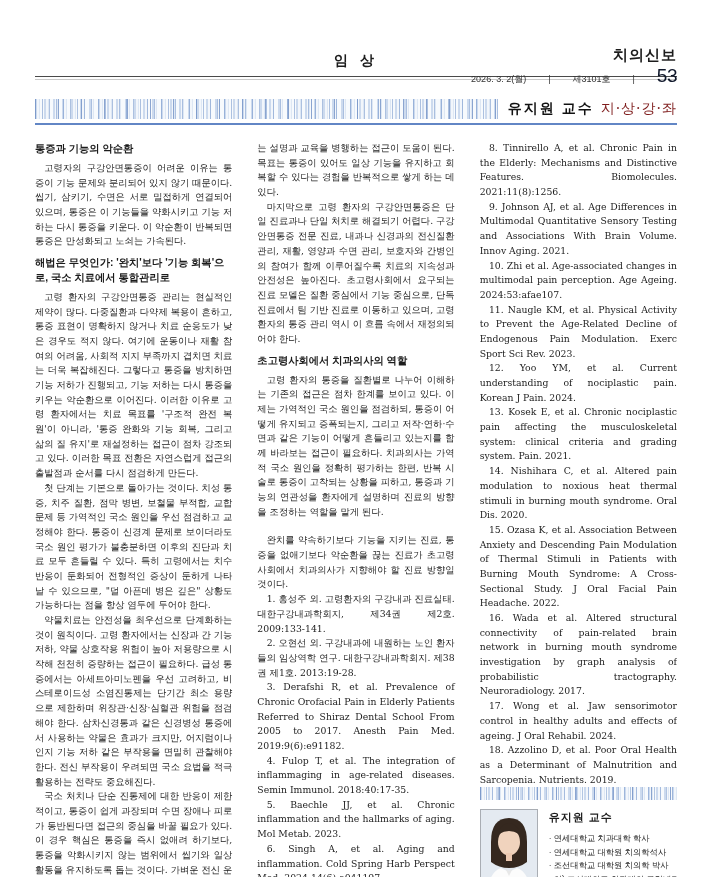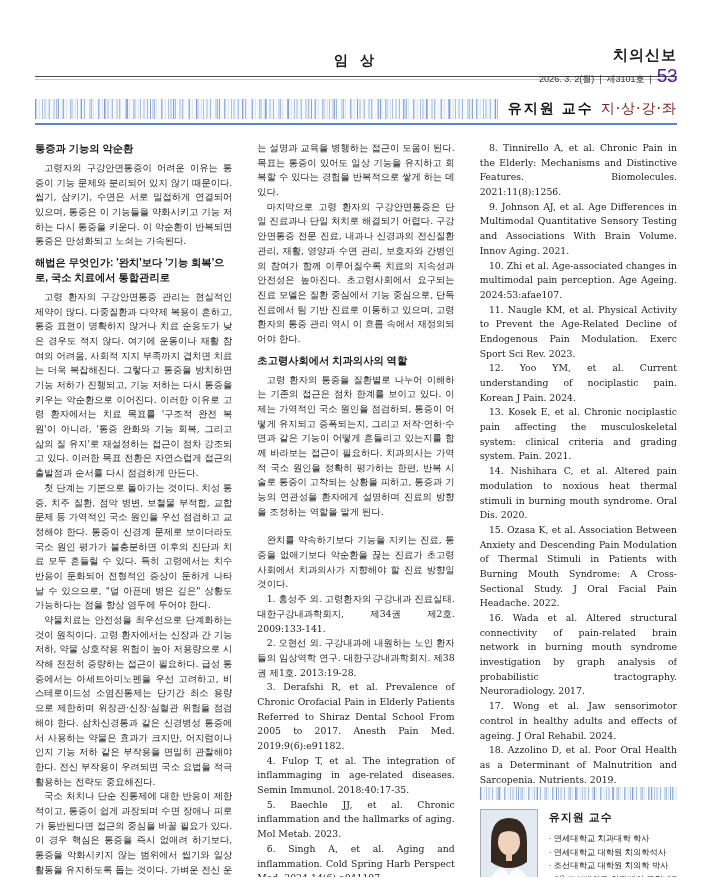--- a/index.html
+++ b/index.html
@@ -6,23 +6,23 @@
   .page {
     position:relative; width:707px; height:894px; background:#ffffff;
     font-family:"DejaVu Serif", serif; color:#1c1c1c; overflow:hidden;
     box-sizing:border-box; padding:46px 30px 0 35px;
   }
   
   .header { position:relative; display:flex; align-items:flex-end; height:26px;flex-direction:column; }
   .masthead { font-family:"Liberation Sans", sans-serif; font-weight:bold; font-size:15px; letter-spacing:1px; }
   .section-title { position:absolute; left:50%; transform:translateX(-50%); bottom:2px;
     font-family:"Liberation Sans", sans-serif; font-weight:bold; font-size:14px; letter-spacing:4px; }
-  .issue-block { margin-left:auto; display:flex; align-items:baseline; gap:5px;
+  .issue-block { margin-left:auto; display:flex; align-items:baseline; gap:22px;
     font-family:"Liberation Sans", sans-serif; font-size:9px; color:#333; }
-  .issue-block .pagenum { font-size:19px; font-weight:normal; color:#4c1d95; letter-spacing:-0.5px; }
+  .issue-block .pagenum { font-size:19px; font-weight:normal; color:#0f172a; letter-spacing:-0.5px; }
   .header-rule1 { height:1px; background:#4a4a4a; margin-top:4px; }
   .header-rule2 { height:1px; background:#c9c9c9; margin-top:2px; }
   
   .series-strip { margin-top:18px; display:flex; align-items:center; height:22px; }
   .barcode {
     flex:1; height:20px; margin-right:10px;
     background-image:
       repeating-linear-gradient(90deg, rgba(120,150,200,0.85) 0 1px, transparent 1px 23px),
       repeating-linear-gradient(90deg, rgba(110,145,200,0.55) 0 1px, transparent 1px 7px),
       repeating-linear-gradient(90deg, #ccdaee 0 2px, #f2f6fb 2px 4px, #dde7f4 4px 5px, #f7fafd 5px 9px);

